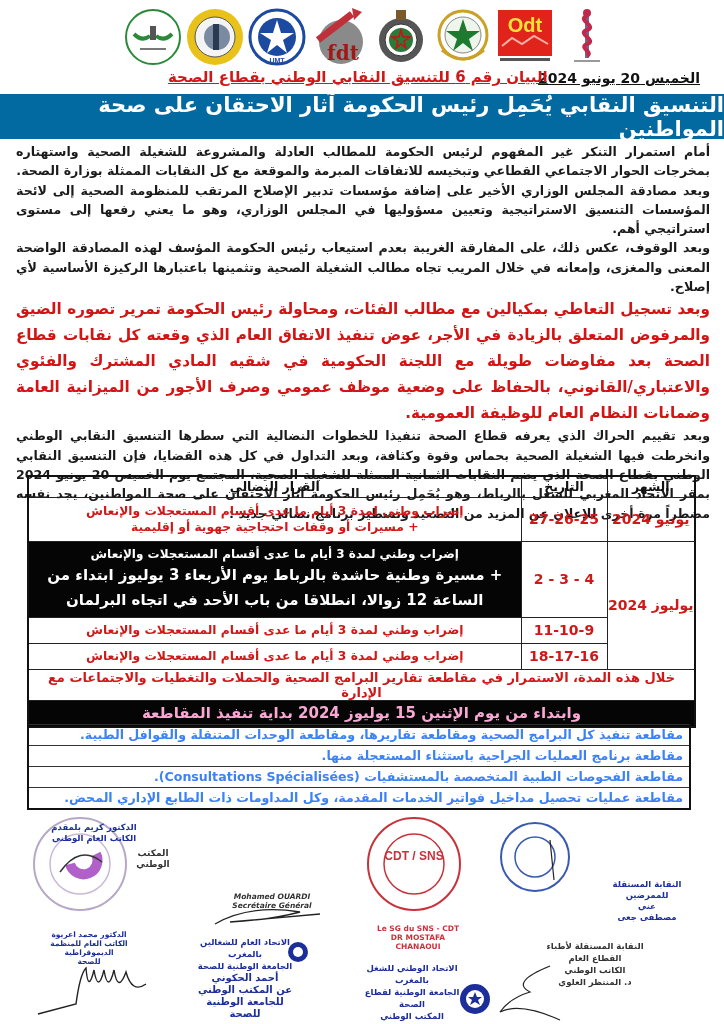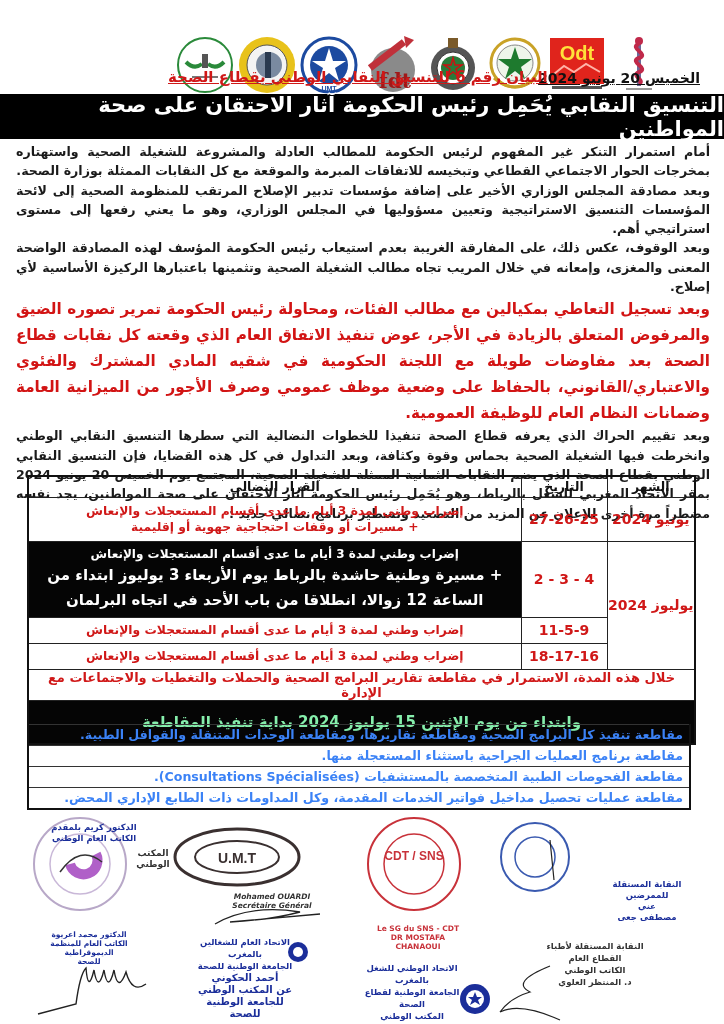--- a/index.html
+++ b/index.html
@@ -1,49 +1,49 @@
 <!DOCTYPE html>
 <html lang="ar" dir="rtl"><head>
 <meta charset="utf-8">
 <style>
   * { box-sizing: border-box; margin: 0; padding: 0; }
   html, body { width: 724px; height: 1024px; background: #ffffff; overflow: hidden; }
   body { font-family: "DejaVu Sans", sans-serif; color: #111; position: relative; direction: rtl; }
 
   
-  .logos { position: absolute; top: 6px; left: 70px; width: 600px; height: 62px; display: flex; flex-direction: row-reverse; justify-content: flex-start; align-items: center; direction: ltr; margin-top: 28px; }
+  .logos { position: absolute; top: 6px; left: 70px; width: 600px; height: 62px; display: flex; flex-direction: row-reverse; justify-content: center; align-items: center; direction: ltr; }
   .logo { width: 62px; height: 62px; display: flex; align-items: center; justify-content: center; }
   .logo svg { width: 62px; height: 62px; }
 
   
   .hdr-date { position: absolute; top: 70px; right: 24px; font-size: 14px; font-weight: bold; text-decoration: underline; color: #111; }
   .hdr-statement { position: absolute; top: 68px; left: 168px; font-size: 15px; font-weight: bold; color: #d01818; text-decoration: underline; }
 
-  .title-bar { position: absolute; top: 94px; left: 0; width: 724px; height: 45px; background: #000000; color: #fff; font-size: 21px; font-weight: bold; display: flex; align-items: center; justify-content: center; }
+  .title-bar { position: absolute; top: 94px; left: 0; width: 724px; height: 45px; background: #0369a1; color: #fff; font-size: 21px; font-weight: bold; display: flex; align-items: center; justify-content: center; }
 
   
   .body-text { position: absolute; top: 142px; left: 16px; width: 694px; font-size: 12.6px; line-height: 19.3px; text-align: justify; font-weight: bold; color: #1a1a1a; }
   .body-text p { margin: 0; }
   .body-text .red { color: #d21414; font-size: 15.2px; line-height: 26px; }
 
   
   .prog { position: absolute; top: 475px; left: 27px; width: 669px; border: 2px solid #111; border-collapse: collapse; font-weight: bold; }
   .prog td, .prog th { border: 1.5px solid #222; text-align: center; vertical-align: middle; }
   .prog th { font-size: 12.5px; height: 21px; color: #111; }
   .col-month { width: 88px; }
   .col-date { width: 86px; }
   .red-t { color: #d01818; }
   .prog .red-t.big { font-size: 14px; }
   .dark { background: #050505; color: #fff; }
   .dark .l1 { font-size: 12px; line-height: 18px; }
   .dark .l2 { font-size: 15px; line-height: 25px; }
   .cell-dec { font-size: 12.3px; line-height: 16px; }
 
   .note-row td { font-size: 13px; color: #d01818; height: 27px; }
-  .start-row td { background: #050505; color: #86efac; font-size: 15px; height: 44px; }
+  .start-row td { background: #050505; color: #f9a8d4; font-size: 15px; height: 27px; }
 
   .boycott { position: absolute; top: 724px; left: 27px; width: 664px; border: 2px solid #111; border-top: none; }
   .boycott div { border-top: 1.5px solid #333; font-size: 12.6px; font-weight: bold; color: #3b82f6; padding: 1px 6px; height: 21px; line-height: 18px; text-align: right; }
   .boycott .latin { direction: rtl; }
 
   
   .stamps { position: absolute; top: 812px; left: 0; width: 724px; height: 212px; direction: ltr; }
   .stamp { position: absolute; }
   .sig-text { position: absolute; font-size: 8.5px; font-weight: bold; text-align: center; direction: rtl; line-height: 11px; }
   .blue { color: #1b2e9a; }
@@ -154,21 +154,21 @@
   <tr style="height:76px;">
     <td class="red-t big" rowspan="3">يوليوز 2024</td>
     <td class="red-t big">4 - 3 - 2</td>
     <td class="dark">
       <div class="l1">إضراب وطني لمدة 3 أيام ما عدى أقسام المستعجلات والإنعاش</div>
       <div class="l2">+ مسيرة وطنية حاشدة بالرباط يوم الأربعاء 3 يوليوز ابتداء من</div>
       <div class="l2">الساعة 12 زوالا، انطلاقا من باب الأحد في اتجاه البرلمان</div>
     </td>
   </tr>
   <tr style="height:26px;">
-    <td class="red-t big">11-5-9</td>
+    <td class="red-t big">11-10-9</td>
     <td class="red-t cell-dec">إضراب وطني لمدة 3 أيام ما عدى أقسام المستعجلات والإنعاش</td>
   </tr>
   <tr style="height:26px;">
     <td class="red-t big">18-17-16</td>
     <td class="red-t cell-dec">إضراب وطني لمدة 3 أيام ما عدى أقسام المستعجلات والإنعاش</td>
   </tr>
   <tr class="note-row">
     <td colspan="3">خلال هذه المدة، الاستمرار في مقاطعة تقارير البرامج الصحية والحملات والتغطيات والاجتماعات مع الإدارة</td>
   </tr>
   <tr class="start-row">
@@ -193,27 +193,20 @@
         <path d="M40 50 A14 14 0 1 0 66 40" stroke="#b060c8" stroke-width="10" fill="none"></path>
         <path d="M30 58 Q50 30 72 48" stroke="#333" stroke-width="1.5" fill="none"></path>
       </svg>
   </div>
   <div class="sig-text blue" style="left:44px;top:10px;width:100px;">
     <div>الدكتور كريم بلمقدم</div>
     <div>الكاتب العام الوطني</div>
   </div>
   <div class="sig-text dgray" style="left:128px;top:36px;width:50px;font-size:9px;">المكتب الوطني</div>
 
-  <div class="stamp" style="left:172px;top:14px;">
-    <svg width="130" height="62" viewBox="0 0 130 62">
-        <ellipse cx="65" cy="31" rx="62" ry="28" fill="none" stroke="#3a3030" stroke-width="3"></ellipse>
-        <ellipse cx="65" cy="31" rx="42" ry="16" fill="none" stroke="#3a3030" stroke-width="2"></ellipse>
-        <text x="65" y="37" font-size="14" font-weight="bold" fill="#3a3030" text-anchor="middle" font-family="Liberation Sans, sans-serif">U.M.T</text>
-      </svg>
-  </div>
   <div class="sig-text dgray" style="left:232px;top:80px;width:80px;direction:ltr;font-size:7.5px;line-height:9px;font-style:italic;">
     <div>Mohamed OUARDI</div>
     <div>Secrétaire Général</div>
   </div>
   <svg class="stamp" style="left:210px;top:92px;" width="120" height="30" viewBox="0 0 120 30">
       <path d="M5 20 Q40 0 90 8 Q60 16 20 18 L110 10" stroke="#222" stroke-width="1.3" fill="none"></path>
     </svg>
 
   <div class="stamp" style="left:364px;top:2px;">
     <svg width="100" height="100" viewBox="0 0 100 100">

